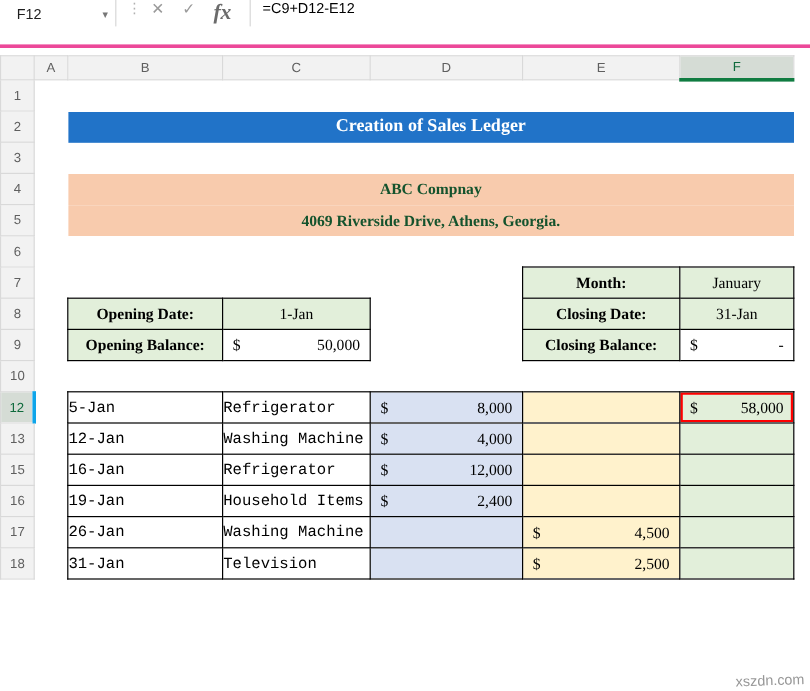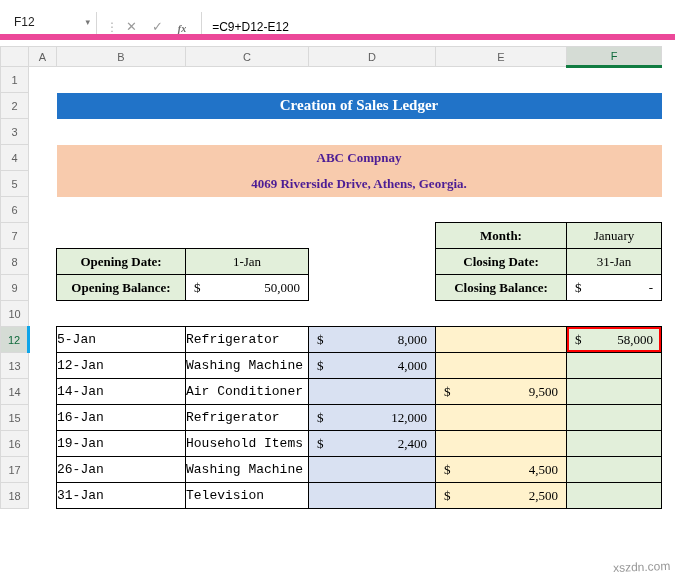--- a/index.html
+++ b/index.html
@@ -1,29 +1,29 @@
 <!DOCTYPE html>
 <html><head>
 <meta charset="utf-8">
 <style>
   * { margin:0; padding:0; box-sizing:border-box; }
   html,body { width:675px; height:576px; background:#fff; overflow:hidden; position:relative;
               font-family:"Liberation Sans", sans-serif; }
 
   
-  .formula-bar { height:40px; display:flex; align-items:flex-end; background:#fff;
-                 border-bottom:6px solid #ec4899; padding-left:8px; }
+  .formula-bar { height:40px; display:flex; align-items:flex-start; background:#fff;
+                 border-bottom:3px solid #ec4899; padding-left:8px; }
   .name-box { width:88px; height:24px; display:flex; align-items:center; justify-content:space-between;
               padding:0 6px 0 6px; font-size:12px; color:#1f1f1f; cursor:default; }
   .caret { color:#777; font-size:9px; }
   .vdiv { width:1px; height:22px; background:#d7d7d7; }
   .dots { color:#b0b0b0; font-size:12px; margin:0 9px; letter-spacing:-1px; }
   .fb-btn { color:#9a9a9a; font-size:13px; margin-right:15px; cursor:default; }
   .fb-btn.fx { font-family:"Liberation Serif", serif; font-style:italic; font-weight:bold;
-               color:#6b6b6b; font-size:10px; }
+               color:#6b6b6b; font-size:18px; }
   .formula-text { margin-left:10px; font-size:12px; color:#000; }
 
   
   .sheet-area { padding-top:6px; }
   table.grid { border-collapse:collapse; table-layout:fixed; width:661px;
                font-family:"Liberation Serif", serif; }
   table.grid td, table.grid th { overflow:hidden; white-space:nowrap; }
 
   .col-headers th { height:20px; background:#f2f2f2; border:1px solid #d9d9d9;
                     font:11px "Liberation Sans", sans-serif; font-weight:normal; color:#5f5f5f;
@@ -32,21 +32,21 @@
   .rowhdr { background:#f2f2f2; border:1px solid #d9d9d9; font:11px "Liberation Sans", sans-serif;
             font-weight:normal; color:#5f5f5f; text-align:center; width:28px; }
   .rowhdr.sel { background:#d5dcd5; border-right:3px solid #0ea5e9; color:#0f6a3c; }
 
   tr.r { height:26px; }
   .cell { font-size:13px; color:#000; background:#fff; }
   .center { text-align:left;font-family:Liberation Mono, monospace; }
   .b { border:1px solid #000; }
 
   .title-banner { background:#2173C8; color:#fff; font-weight:bold; font-size:15px; text-align:center; }
-  .company { background:#F8CBAD; font-weight:bold; font-size:13px; text-align:center; color:#4c1d95; }
+  .company { background:#F8CBAD; font-weight:bold; font-size:13px; text-align:center; color:#14532d; }
 
   .label { background:#E2EFDA; font-weight:bold; text-align:center; }
   .value-green { background:#E2EFDA; text-align:center; }
 
   .acct { display:flex; justify-content:space-between; align-items:center; padding:0 8px; }
 
   .lheader { background:#24A148; color:#fff; font-weight:bold; text-align:center; font-size:13px; }
   .cash { background:#D9E1F2; }
   .credit { background:#FFF2CC; }
   .balance { background:#E2EFDA; }
@@ -214,34 +214,20 @@
           </td>
     <td class="cell b credit">
             <div class="acct">
               <span></span>
               <span></span>
             </div>
           </td>
     <td class="cell b balance"></td>
   </tr>
 
-  <tr class="r">
-    <th class="rowhdr">14</th>
-    <td class="cell"></td>
-    <td class="cell b center">14-Jan</td>
-    <td class="cell b center">Air Conditioner</td>
-    <td class="cell b cash"></td>
-    <td class="cell b credit">
-            <div class="acct">
-              <span>$</span>
-              <span>9,500</span>
-            </div>
-          </td>
-    <td class="cell b balance"></td>
-  </tr>
 
   <tr class="r">
     <th class="rowhdr">15</th>
     <td class="cell"></td>
     <td class="cell b center">16-Jan</td>
     <td class="cell b center">Refrigerator</td>
     <td class="cell b cash">
             <div class="acct">
               <span>$</span>
               <span>12,000</span>

